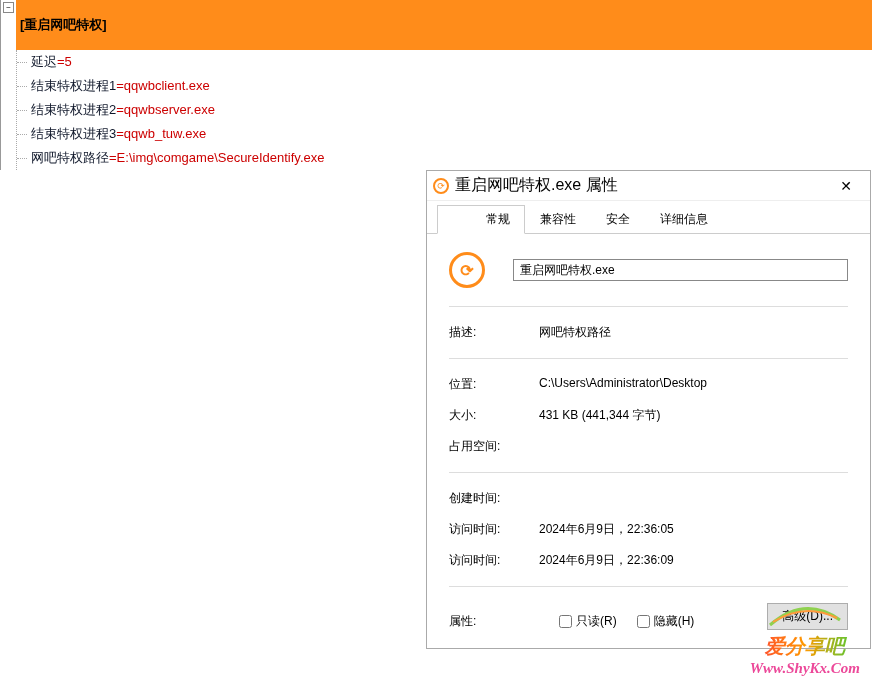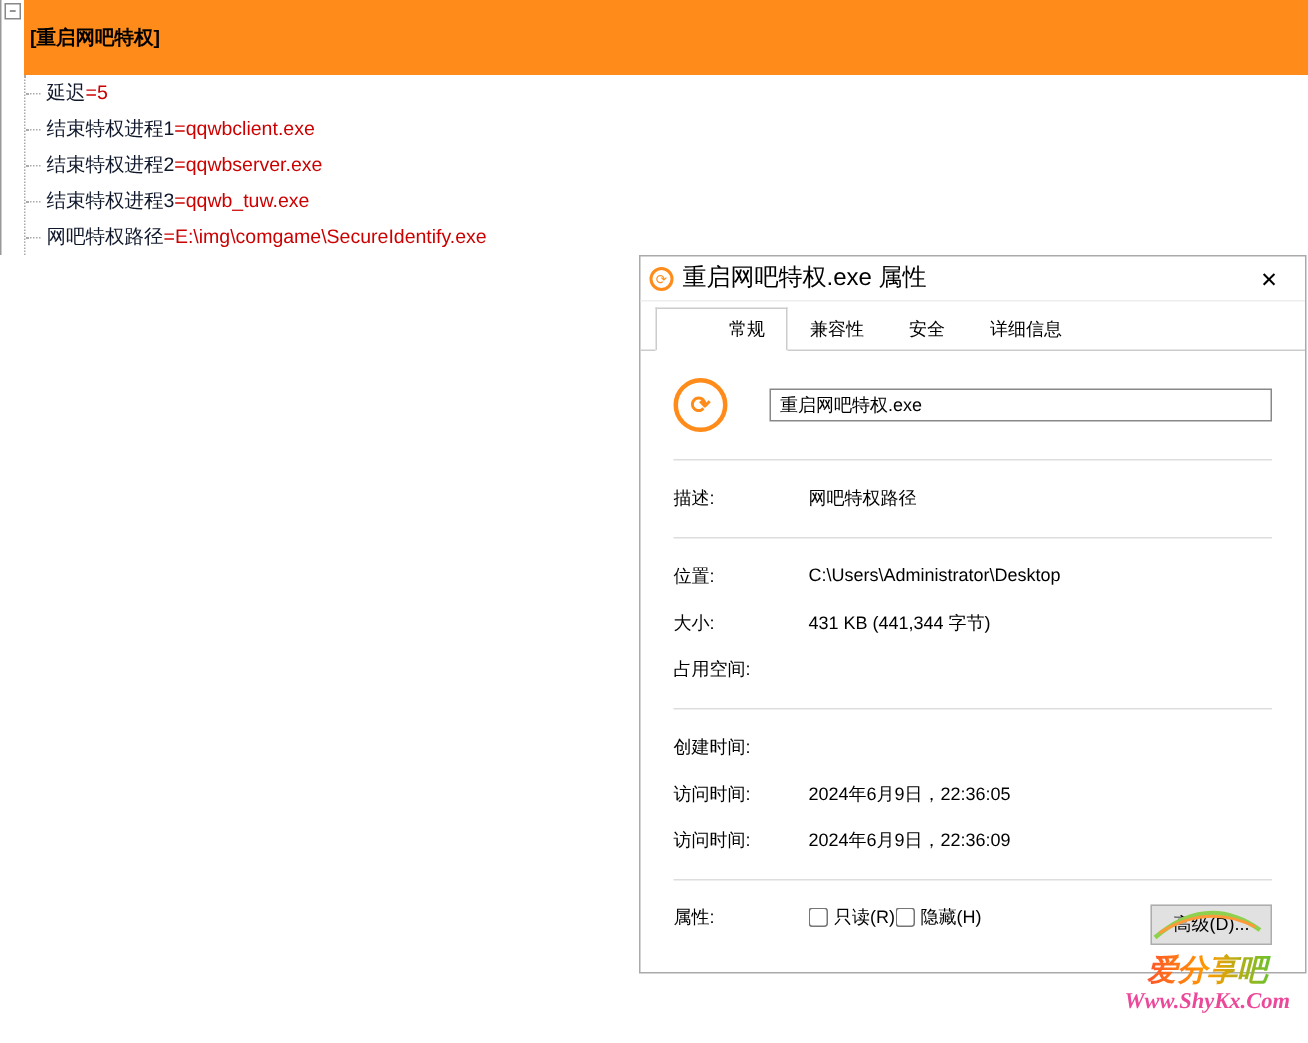--- a/index.html
+++ b/index.html
@@ -172,22 +172,22 @@
       width: 90px;
       color: #000;
     }
     .prop-value {
       flex: 1;
       color: #000;
     }
     
     .attr-row {
       display: flex;
-      align-items: flex-start;
-      gap: 0;
+      align-items: flex-end;
+      gap: 20px;
       padding: 6px 0;
       font-size: 12px;
     }
     .attr-row .prop-label { width: 90px; }
     .checkbox-wrap {
       display: flex;
       align-items: center;
       gap: 4px;
       cursor: pointer;
     }

